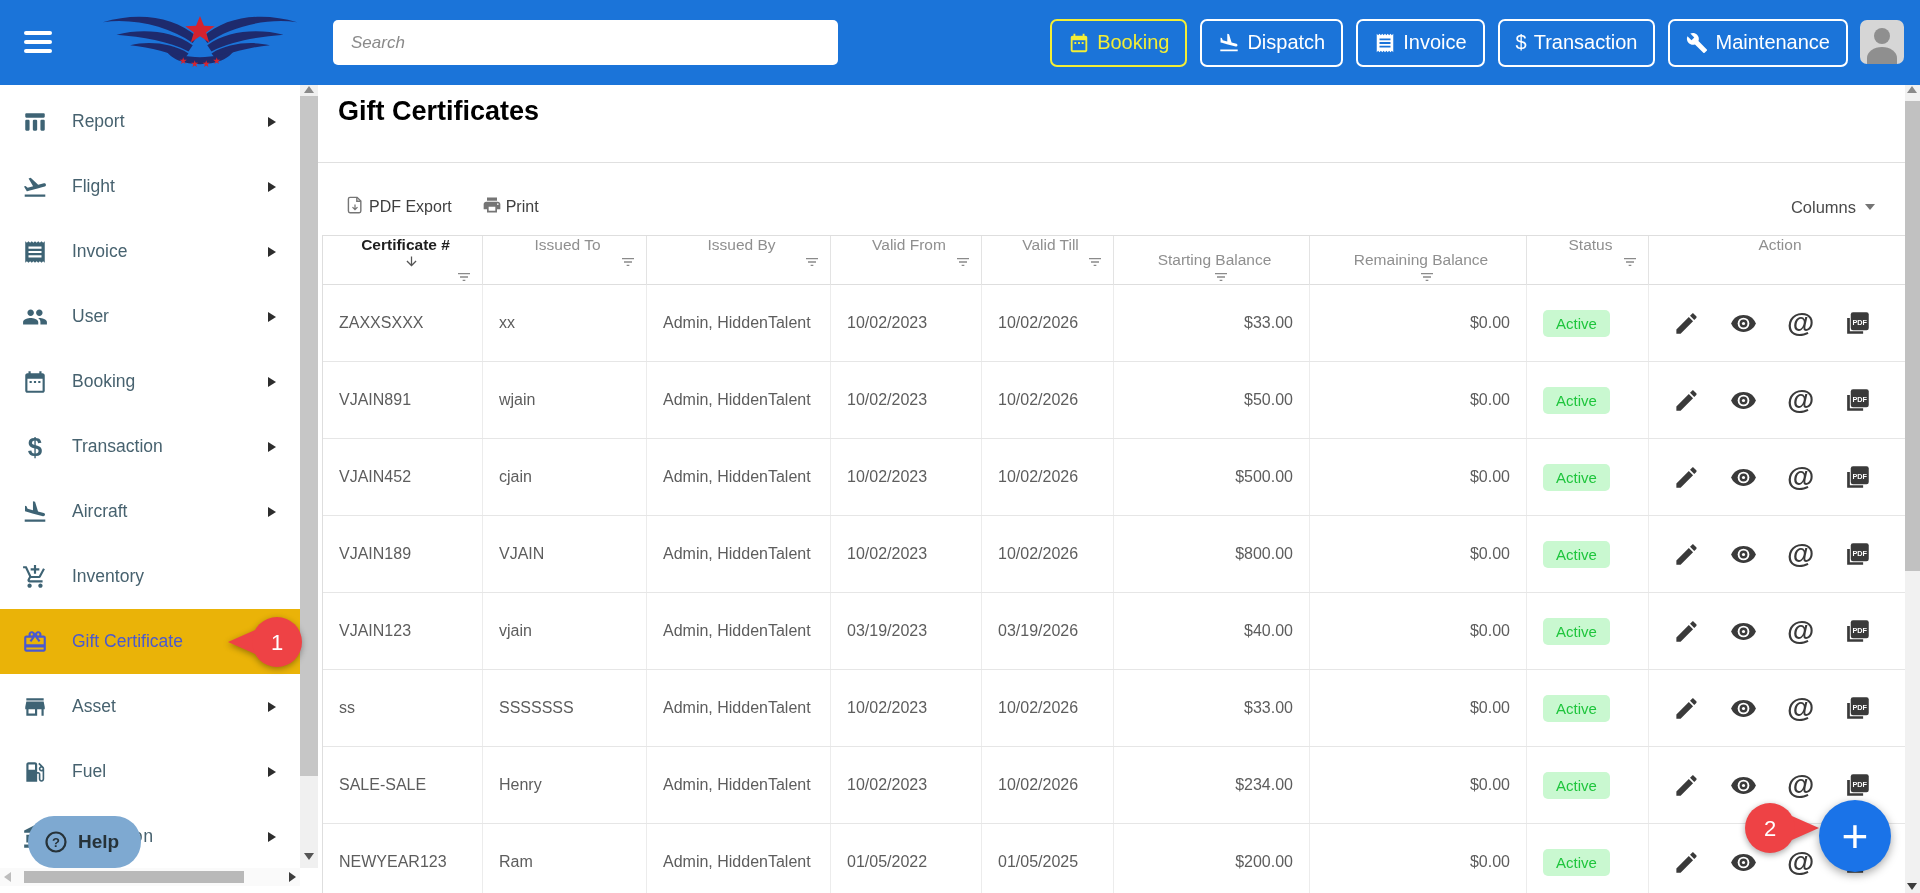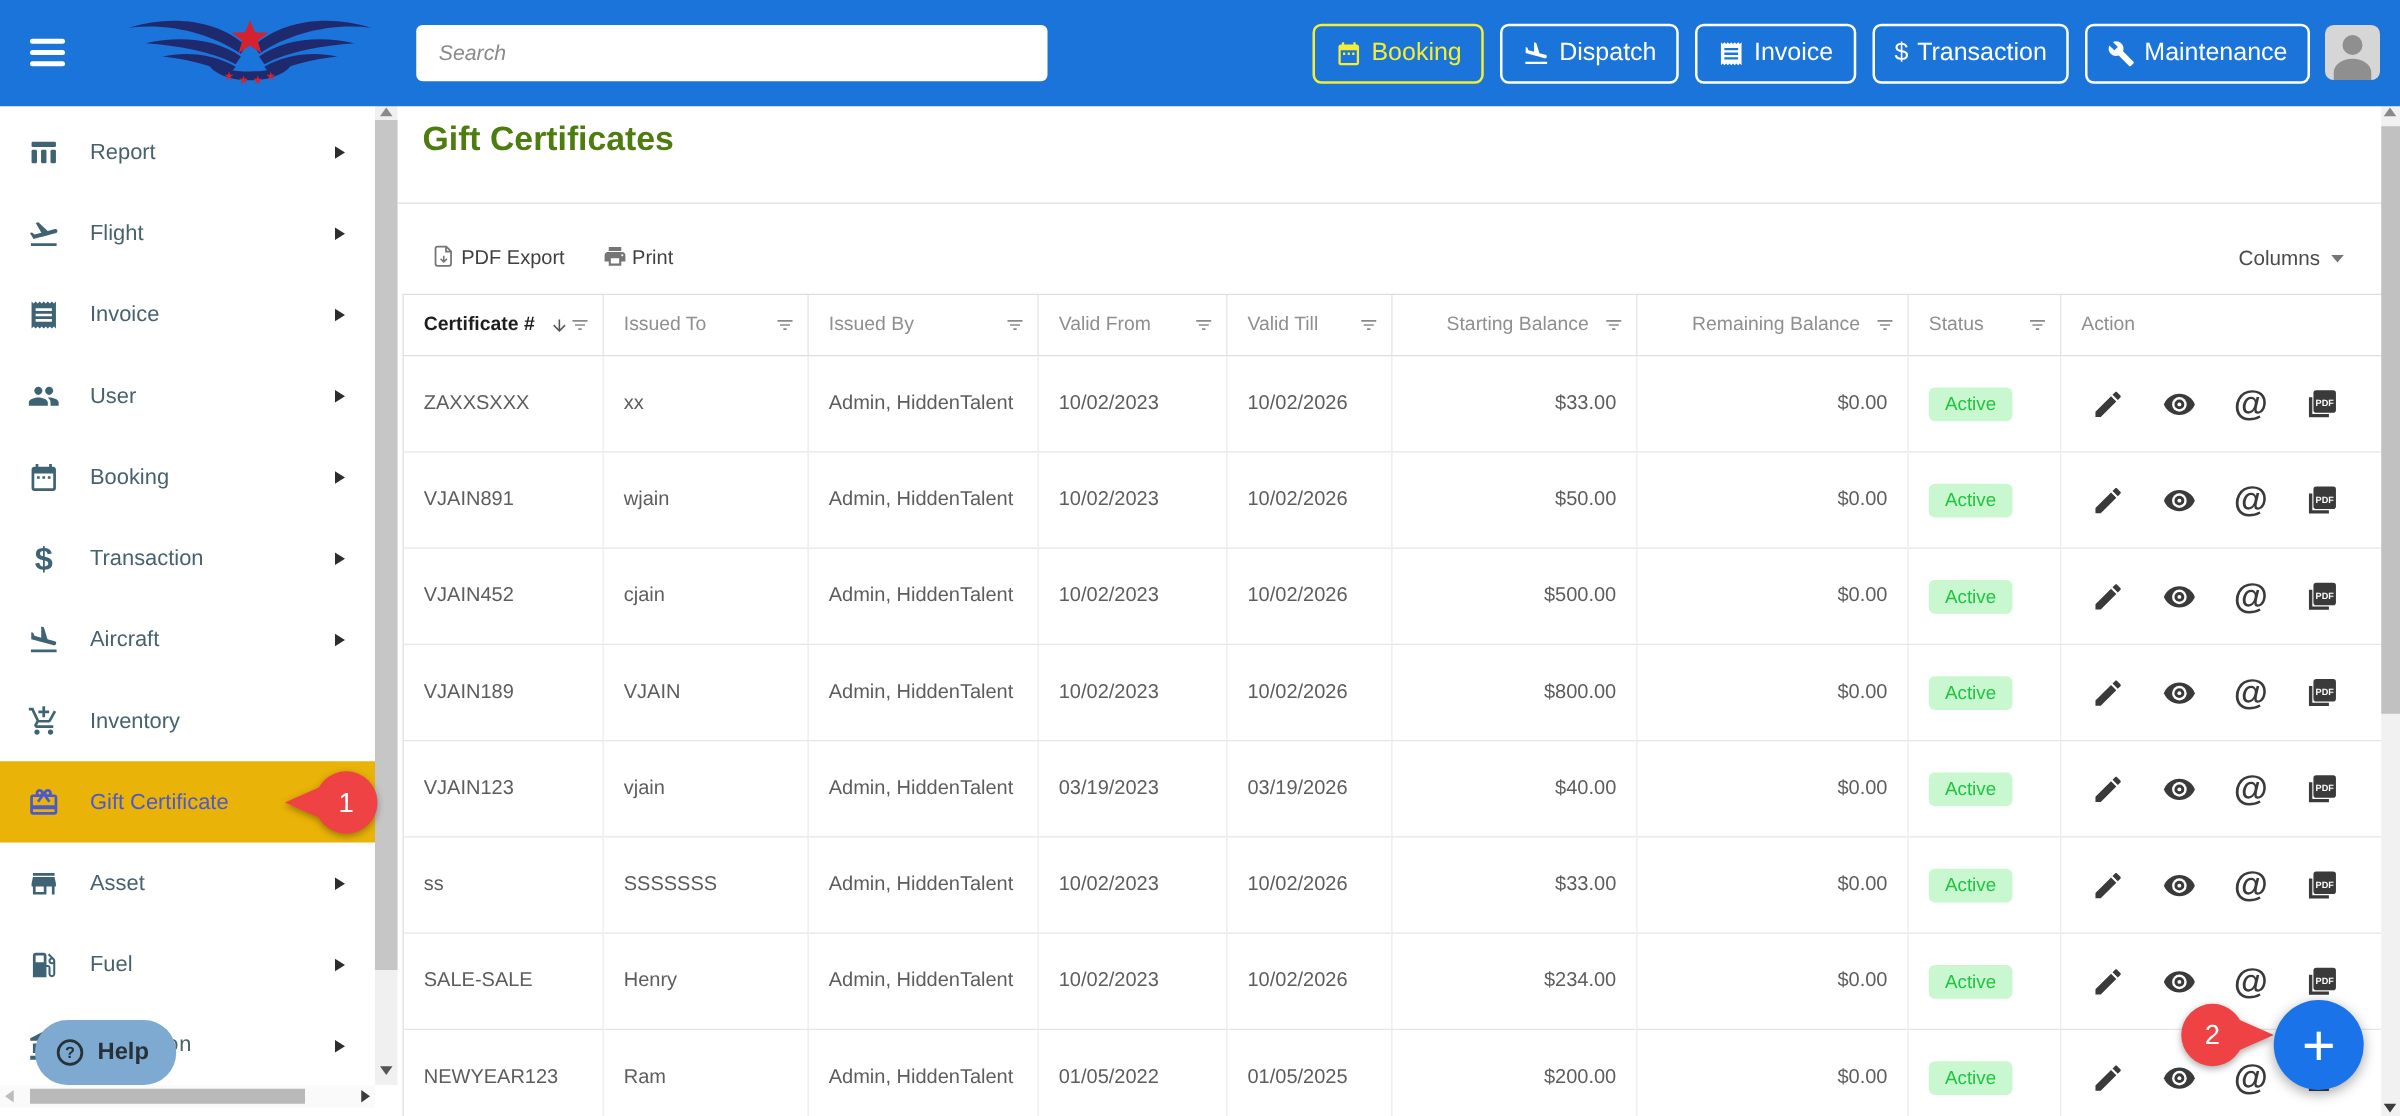--- a/index.html
+++ b/index.html
@@ -58,38 +58,38 @@
     border-top:5px solid transparent;border-bottom:5px solid transparent;border-left:7px solid #3c3c3c;}
 
   
   .help-btn{position:absolute;left:28px;top:816px;height:52px;padding:0 22px 0 16px;border-radius:26px;
     background:#7ea9d1;display:flex;align-items:center;gap:10px;z-index:5;cursor:pointer;}
   .help-q svg{width:24px;height:24px;display:block;}
   .help-label{font-size:19px;font-weight:700;color:#263238;}
 
   
   .main{position:absolute;left:318px;top:85px;right:15px;bottom:0;background:#fff;overflow:hidden;}
-  .page-title{position:absolute;left:20px;top:11px;font-size:27px;font-weight:700;color:#4d7c0f;}
+  .page-title{position:absolute;left:20px;top:11px;font-size:27px;font-weight:700;color:#000000;}
   .divider{position:absolute;left:0;right:0;top:77px;height:1px;background:#e0e0e0;}
   .toolbar{position:absolute;left:0;right:0;top:98px;height:48px;display:flex;align-items:center;}
   .tool-btn{display:flex;align-items:center;gap:4px;font-size:16px;color:#3f3f3f;cursor:pointer;}
   .tool-btn svg{width:20px;height:20px;}
   .tool-pdf{margin-left:27px;}
   .tool-print{margin-left:30px;}
   .columns-btn{margin-left:auto;margin-right:30px;display:flex;align-items:center;gap:9px;
     font-size:16.5px;color:#4a4a4a;cursor:pointer;}
   .caret-down{width:0;height:0;border-left:5.5px solid transparent;border-right:5.5px solid transparent;
     border-top:6.5px solid #757575;}
 
   
   .table{position:absolute;left:4px;top:150px;width:1583px;border-left:1px solid #dedede;}
   .grid-row{display:grid;grid-template-columns:160px 164px 184px 151px 132px 196px 217px 122px 256px;}
   .thead{height:50px;border-top:1px solid #dedede;border-bottom:1px solid #dedede;}
   .th{display:flex;align-items:center;padding:0 10px 0 16px;border-right:1px solid #e3e3e3;
-    color:#8f8f8f;font-size:15.5px;cursor:pointer;}
+    color:#8f8f8f;font-size:15.5px;cursor:pointer;flex-direction:column;}
   .th:last-child{border-right:none;}
   .th.first{color:#1e1e1e;font-weight:600;}
   .th .sort{margin-left:12px;display:flex;}
   .th .filter{margin-left:auto;display:flex;}
   .th.right{justify-content:flex-end;}
   .th.right .th-label{text-align:right;}
   .th.right .filter{margin-left:12px;}
   .tr{height:77px;border-bottom:1px solid #e6e6e6;}
   .td{display:flex;align-items:center;padding:0 16px;border-right:1px solid #ececec;
     color:#5d5d5d;font-size:16px;overflow:hidden;white-space:nowrap;}

